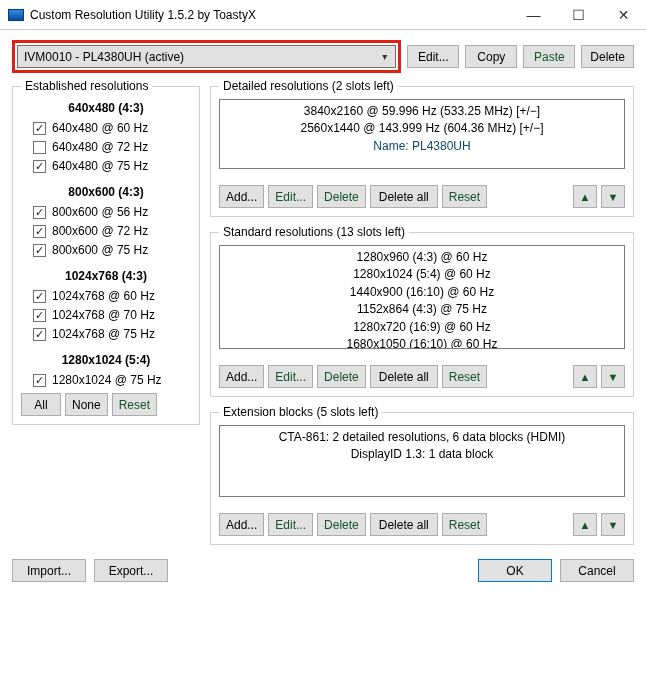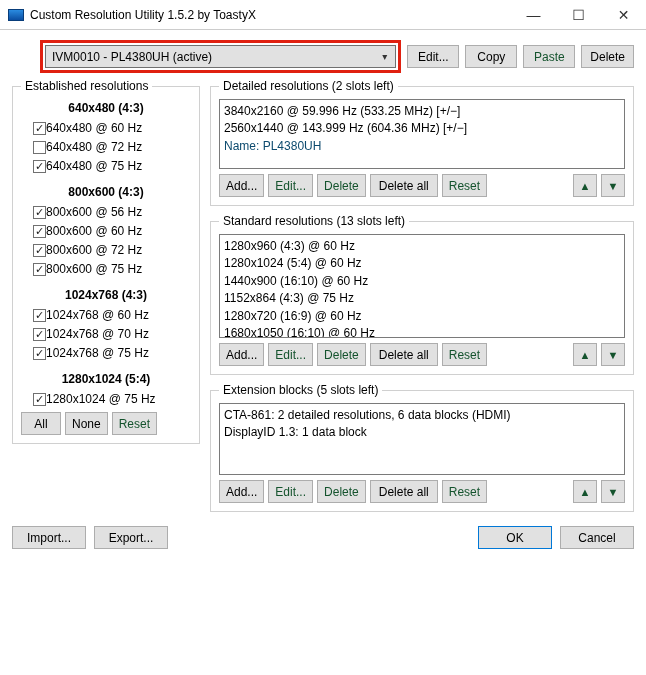--- a/index.html
+++ b/index.html
@@ -31,21 +31,20 @@
   .winbtn {
     width: 45px; height: 100%;
     display: flex; align-items: center; justify-content: center;
     font-size: 14px; color:#333;
   }
 
   .toprow {
     display:flex; align-items:center;
     padding: 10px 12px 0 12px;
     gap:6px;
-    margin-left:28px;
   }
   .display-select {
     flex:1;
     border: 3px solid #e02010;
     padding:2px;
     display:flex;
   }
   .display-select-inner{
     flex:1;
     display:flex;
@@ -94,20 +93,21 @@
   .est-list { }
   .groupheader{
     text-align:center;
     font-weight:bold;
     margin:12px 0 6px 0;
   }
   .groupheader:first-child{ margin-top:2px; }
   .chk {
     display:flex; align-items:center;
     margin:5px 0 5px 12px;
+    gap:6px;
     text-align:right;
   }
   .chk .box{
     width:13px;height:13px;
     border:1px solid #707070;
     background:#fff;
     display:flex;align-items:center;justify-content:center;
   }
   .chk .box.checked::after{
     content:"✓";
@@ -116,23 +116,24 @@
     color:#1a1a1a;
   }
   .leftbuttons{
     display:flex; gap:4px; margin-top:6px;
   }
 
   .listbox{
     border:1px solid #7a7a7a;
     background:#fff;
     padding:3px 4px;
-    margin-bottom:5px;
+    margin-bottom:16px;
     overflow:hidden;
     line-height:1.45;
+    text-align:center;
   }
   .listbox .muted{ color:#0c4a6e; }
   .panelbuttons{
     display:flex; gap:4px; align-items:center;
   }
   .panelbuttons .spacer{ flex:1; }
 
   .bottomrow{
     display:flex;
     padding: 6px 12px 10px 12px;
@@ -183,24 +184,20 @@
             <span>640x480 @ 72 Hz</span>
           </div>
           <div class="chk">
             <span class="box checked"></span>
             <span>640x480 @ 75 Hz</span>
           </div>
           <div class="groupheader">800x600 (4:3)</div>
           <div class="chk">
             <span class="box checked"></span>
             <span>800x600 @ 56 Hz</span>
-          </div>
-          <div class="chk">
-            <span class="box checked"></span>
-            <span>800x600 @ 60 Hz</span>
           </div>
           <div class="chk">
             <span class="box checked"></span>
             <span>800x600 @ 72 Hz</span>
           </div>
           <div class="chk">
             <span class="box checked"></span>
             <span>800x600 @ 75 Hz</span>
           </div>
           <div class="groupheader">1024x768 (4:3)</div>

